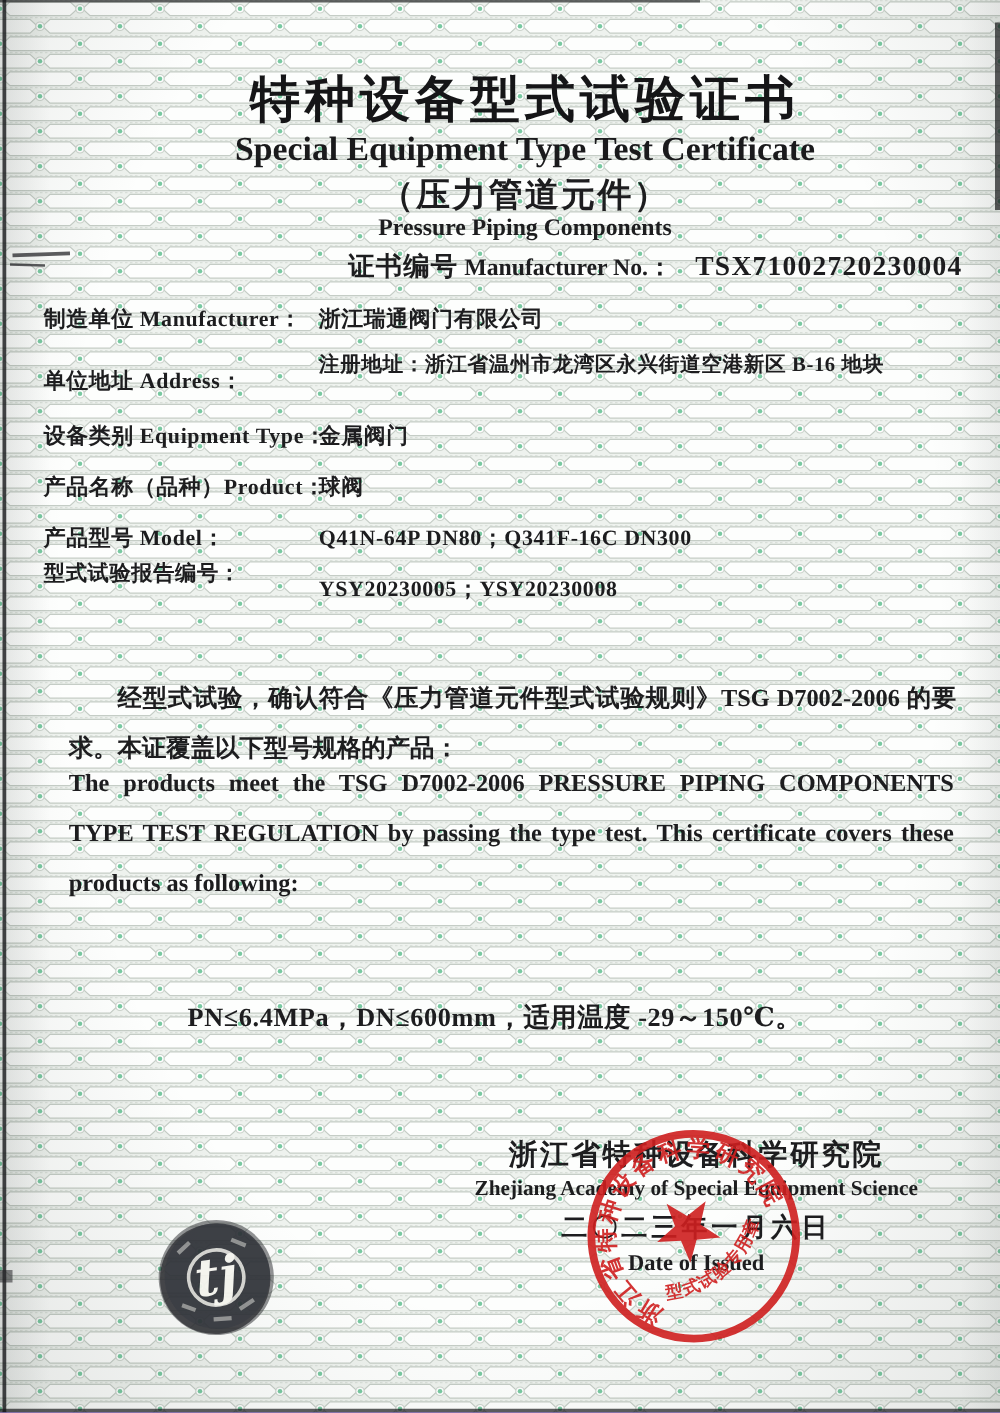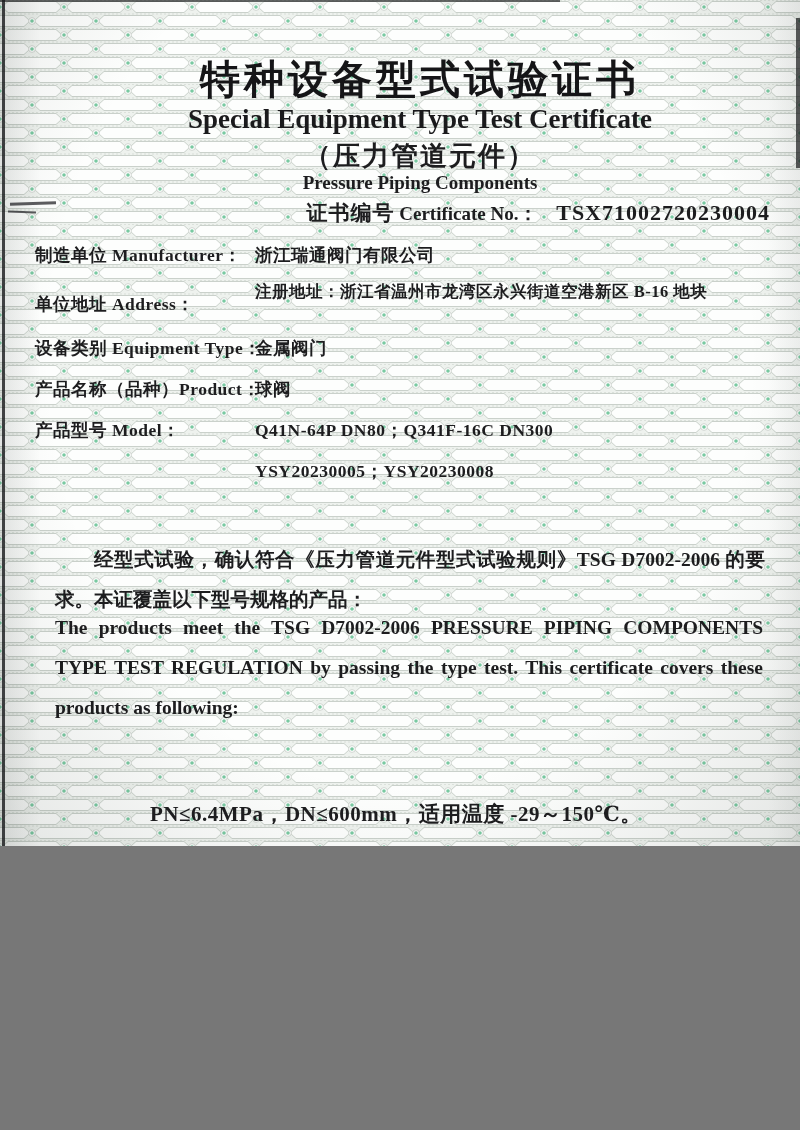--- a/index.html
+++ b/index.html
@@ -1,17 +1,17 @@
 <!DOCTYPE html>
 <html><head>
 <meta charset="utf-8">
 <style>
   html,body{margin:0;padding:0;background:#777;}
   #page{
-    position:relative;width:800px;height:846px;overflow:hidden;
+    position:relative;width:800px;height:1130px;overflow:hidden;
     background:#8b5cf6;
     font-family:"Liberation Serif","DejaVu Serif",serif;
     color:#1d1d1f;
   }
   #bg-pattern{position:absolute;inset:0;z-index:0;}
   #vignette{
     position:absolute;inset:0;z-index:1;pointer-events:none;
     background:
       linear-gradient(90deg, rgba(40,50,45,.10), rgba(40,50,45,0) 5%),
       linear-gradient(270deg, rgba(40,50,45,.06), rgba(40,50,45,0) 4%),
@@ -129,21 +129,21 @@
 
   <div class="content">
 
     <div class="title-zh">特种设备型式试验证书</div>
     <div class="title-en">Special Equipment Type Test Certificate</div>
     <div class="subtitle-zh">（压力管道元件）</div>
     <div class="subtitle-en">Pressure Piping Components</div>
 
     <div class="certno-line">
       <span class="zh">证书编号</span>
-      <span class="en">Certificate No.：</span>
+      <span class="en">Manufacturer No.：</span>
       <span class="num">TSX71002720230004</span>
     </div>
 
     <div class="row" style="top:243px;">
       <span class="lab">制造单位 Manufacturer：</span>
       <span class="val">浙江瑞通阀门有限公司</span>
     </div>
 
     <div class="row" style="top:292px;">
       <span class="lab">单位地址 Address：</span>
@@ -162,20 +162,21 @@
       <span class="val">球阀</span>
     </div>
 
     <div class="row" style="top:418px;">
       <span class="lab">产品型号 Model：</span>
       <span class="val">Q41N-64P DN80；Q341F-16C DN300</span>
     </div>
 
     <div class="row" style="top:446px;">
       <span class="lab">
+        <div class="rep-lab">型式试验报告编号：</div>
       </span>
       <span class="val" style="top:13px;">YSY20230005；YSY20230008</span>
     </div>
 
     <div class="para-zh">经型式试验，确认符合《压力管道元件型式试验规则》TSG D7002-2006 的要求。本证覆盖以下型号规格的产品：</div>
     <div class="para-en">The products meet the TSG D7002-2006 PRESSURE PIPING COMPONENTS TYPE TEST REGULATION by passing the type test. This certificate covers these products as following:</div>
     <div class="spec-line">PN≤6.4MPa，DN≤600mm，适用温度 -29～150℃。</div>
 
     <div class="issuer-zh">浙江省特种设备科学研究院</div>
     <div class="issuer-en">Zhejiang Academy of Special Equipment Science</div>

